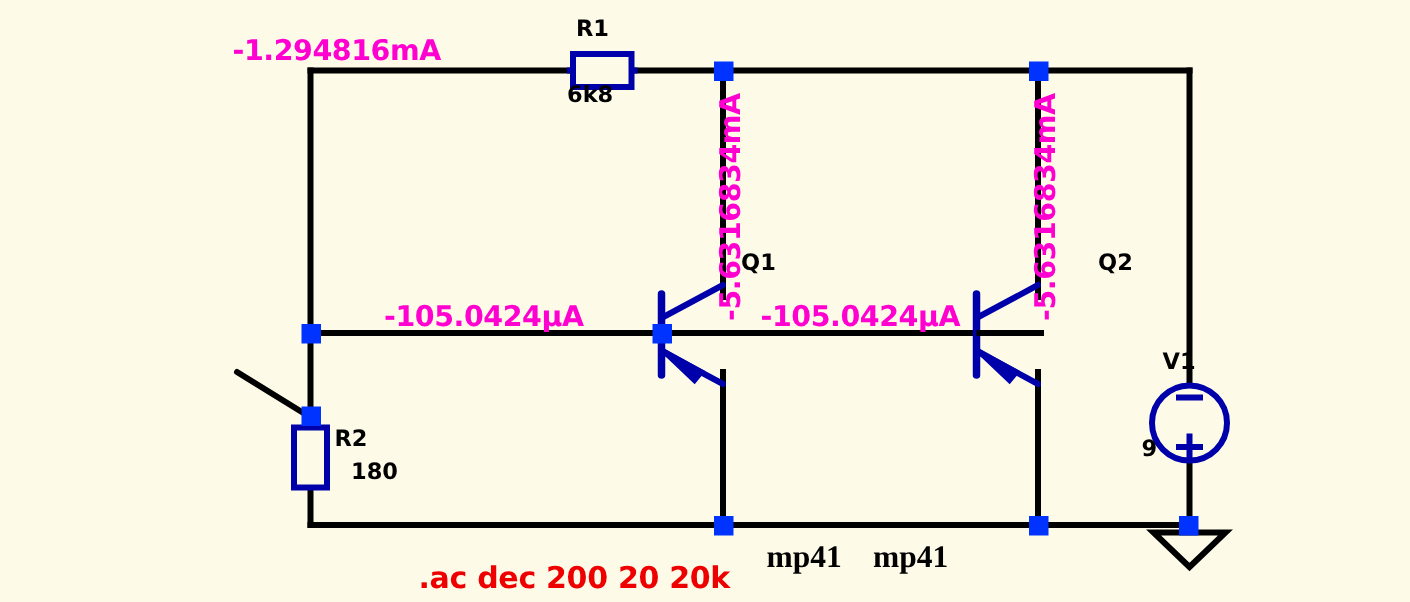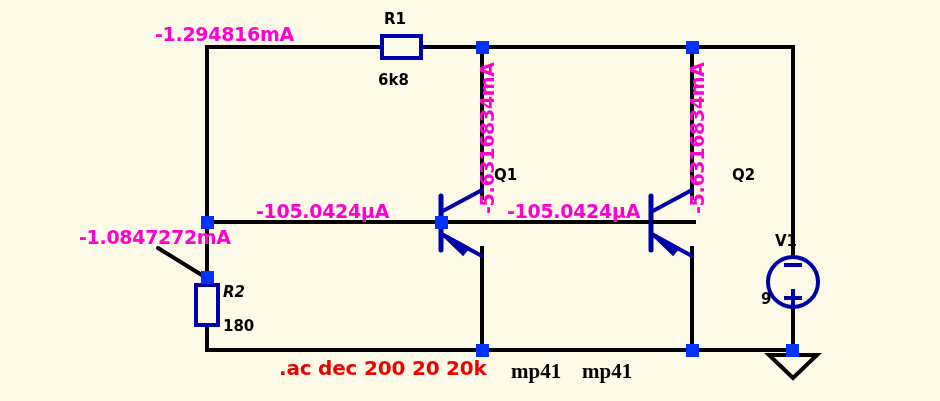--- a/index.html
+++ b/index.html
@@ -146,41 +146,40 @@
       <rect x="201" y="271" width="13" height="13"></rect>
       <rect x="476" y="344" width="13" height="13"></rect>
       <rect x="686" y="344" width="13" height="13"></rect>
       <rect x="786" y="344" width="13" height="13"></rect>
     </g>
 
   </svg>
 
   <div class="lbl cur" style="left:155px; top:25px;">-1.294816mA</div>
 
-  <div class="lbl cur" style="left:79px; top:228px;">-1.0847272mA</div>
 
   <div class="lbl cur-v" style="left:478px; top:214px;">-5.6316834mA</div>
 
   <div class="lbl cur-v" style="left:688px; top:214px;">-5.6316834mA</div>
 
   <div class="lbl cur" style="left:256px; top:202px;">-105.0424µA</div>
 
   <div class="lbl cur" style="left:507px; top:202px;">-105.0424µA</div>
 
   <div class="lbl comp" style="left:384px; top:12px;">R1</div>
-  <div class="lbl comp" style="left:378px; top:73px;">6k8</div>
+  <div class="lbl comp" style="left:378px; top:56px;">6k8</div>
 
-  <div class="lbl comp" style="left:223px; top:285px;font-style:italic;">R2</div>
-  <div class="lbl comp" style="left:223px; top:307px;margin-top:12px;">180</div>
+  <div class="lbl comp" style="left:223px; top:285px;">R2</div>
+  <div class="lbl comp" style="left:234px; top:307px;">180</div>
 
   <div class="lbl comp" style="left:494px; top:168px;">Q1</div>
 
   <div class="lbl comp" style="left:732px; top:168px;">Q2</div>
 
   <div class="lbl comp" style="left:775px; top:234px;">V1</div>
   <div class="lbl comp" style="left:761px; top:292px;">9</div>
 
   <div class="lbl model" style="left:511px; top:361px;">mp41</div>
   <div class="lbl model" style="left:582px; top:361px;">mp41</div>
 
-  <div class="lbl spice" style="left:279px; top:358px;">.ac dec 200 20 20k</div>
+  <div class="lbl spice" style="left:279px; top:375px;">.ac dec 200 20 20k</div>
 
 </div>
 
 </body></html>

